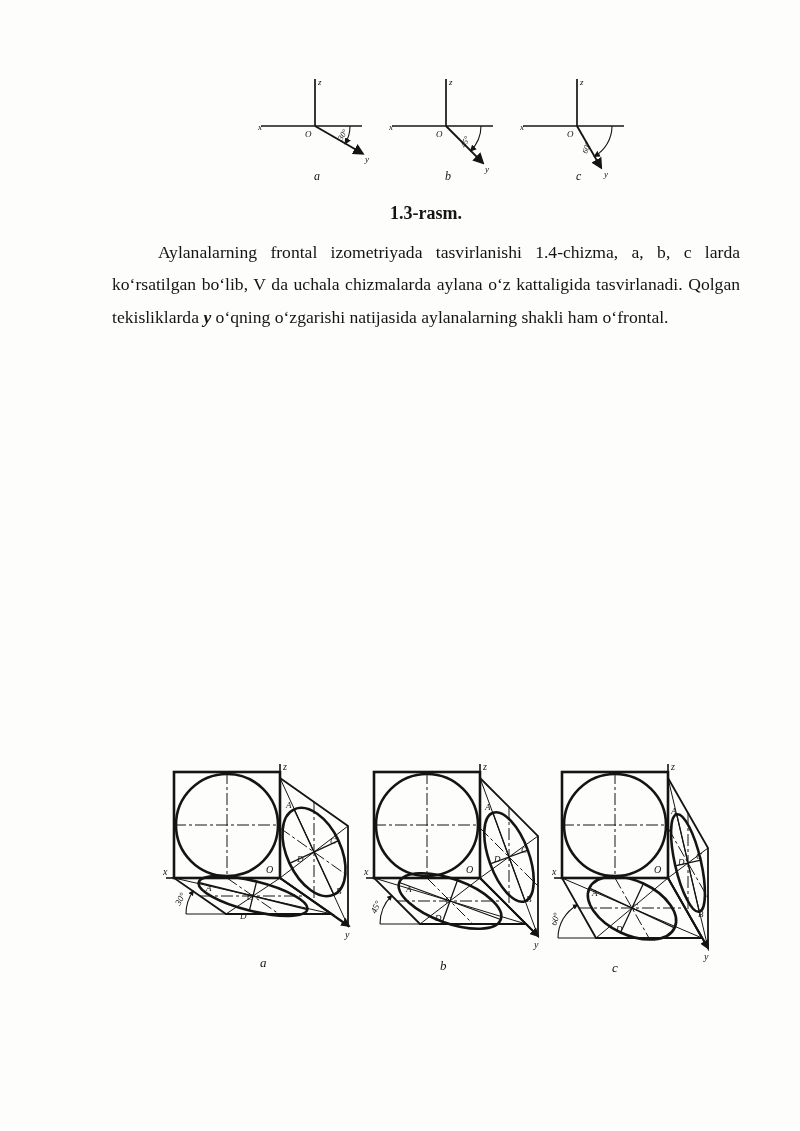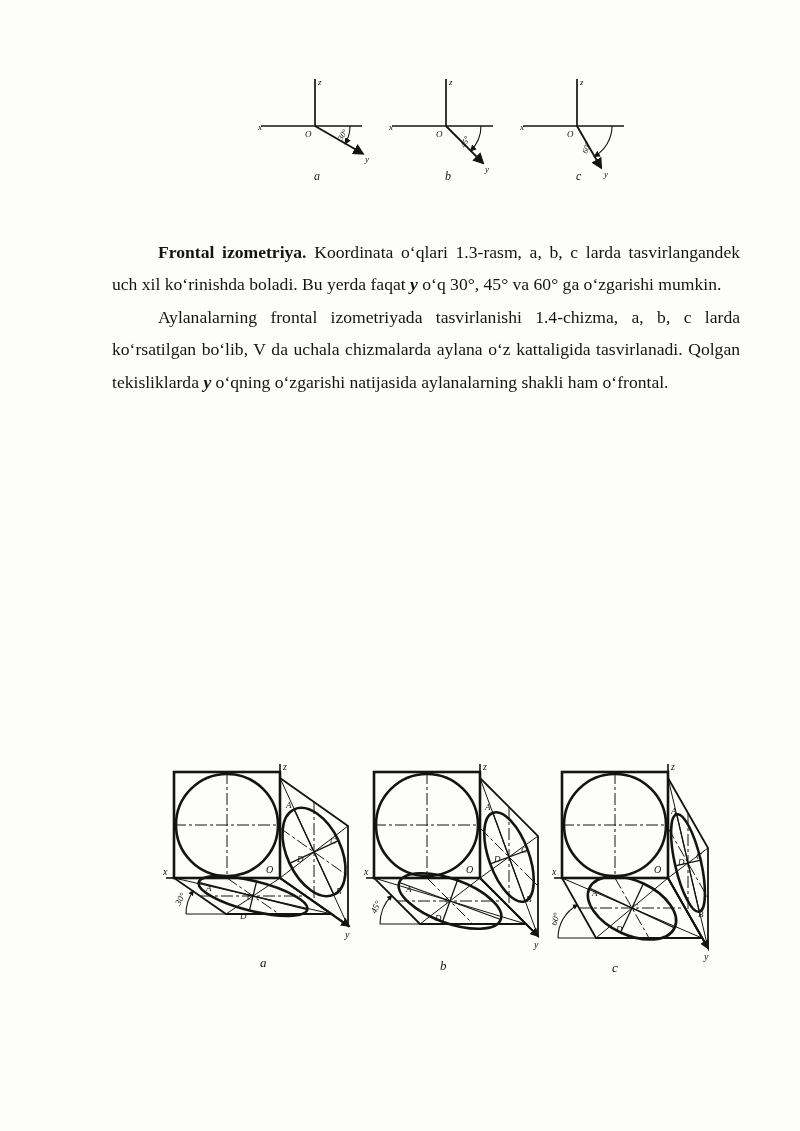--- a/index.html
+++ b/index.html
@@ -90,23 +90,23 @@
       </g>
       <text class="s-ax" x="60" y="11">z</text>
       <text class="s-ax" x="0" y="56">x</text>
       <text class="s-ax" x="47" y="63">O</text>
       <text class="s-ax" x="84" y="103">y</text>
       <text class="s-ang" x="67" y="80" transform="rotate(-70 67 80)">60°</text>
       <text class="s-letter" x="56" y="106">c</text>
     </svg>
   </div>
 
+  <div class="caption">1.3-rasm.</div>
 
   <div class="bodytext">
-    <p><b class="lead">Frontal izometriya.</b><span> Koordinata o‘qlari 1.3-rasm, a, b, c larda tasvirlangandek uch xil ko‘rinishda boladi. Bu yerda faqat </span><span class="em-y">y</span><span> o‘q 30°, 45° va 60° ga o‘zgarishi mumkin.</span></p>
     <p><span>Aylanalarning frontal izometriyada tasvirlanishi 1.4-chizma, a, b, c larda ko‘rsatilgan bo‘lib, V da uchala chizmalarda aylana o‘z kattaligida tasvirlanadi. Qolgan tekisliklarda </span><span class="em-y">y</span><span> o‘qning o‘zgarishi natijasida aylanalarning shakli ham o‘frontal.</span></p>
   </div>
 
   <div class="fig14">
 
     <svg width="200" height="215" viewBox="0 0 200 215">
       <defs>
           <marker id="ar14a" viewBox="0 0 10 10" refX="8" refY="5" markerWidth="5" markerHeight="5" orient="auto-start-reverse">
             <path d="M0,0L10,5L0,10z" fill="#141414"></path>
           </marker>

